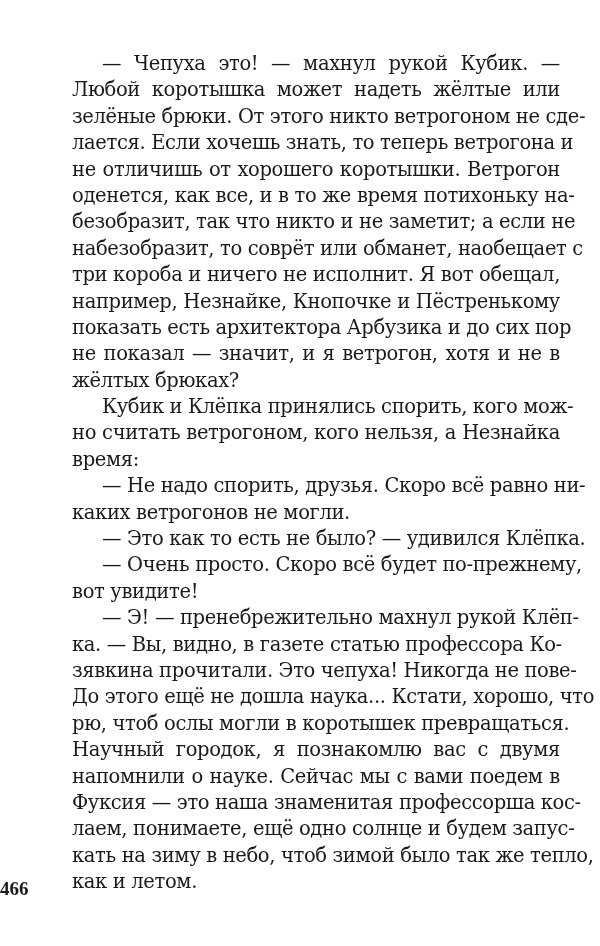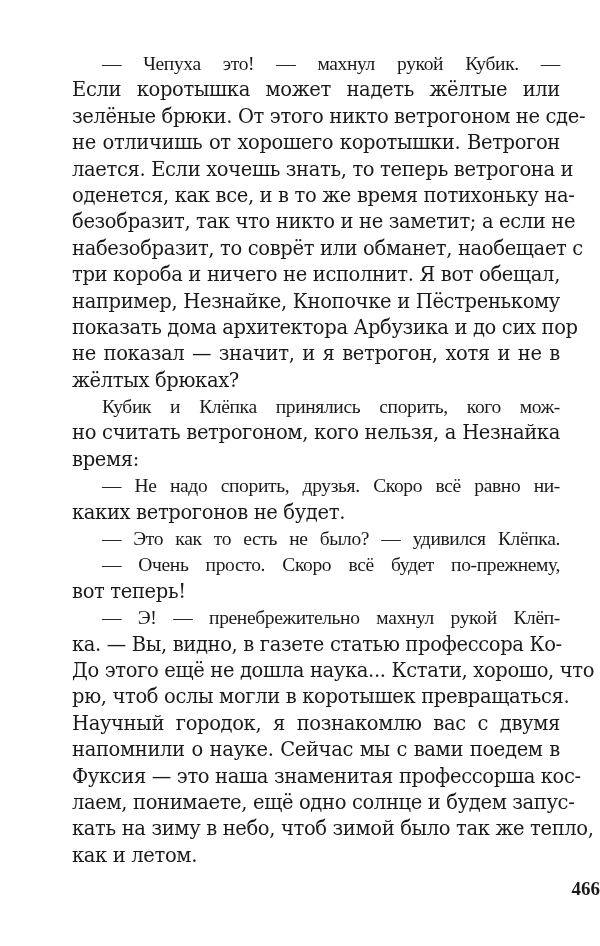--- a/index.html
+++ b/index.html
@@ -10,54 +10,55 @@
     .page {
       position: absolute; left: 72px; top: 51px; width: 488px;
       font-family: "DejaVu Serif", "Liberation Serif", serif;
       font-size: 19.5px; color: #1a1a1a;
     }
     .line {
       height: 26.4px; line-height: 26.4px; white-space: nowrap;
       text-align: justify; text-align-last: justify; overflow: visible;
       letter-spacing: -0.35px;
     }
-    .line.indent { padding-left: 30px; font-family: Liberation Serif, serif; }
+    .line.indent { padding-left: 30px; }
     .line.last { text-align-last: left; }
     .pagenum {
-      position: absolute; left: 0; width: 600px; top: 878px; text-align: right;
+      position: absolute; left: 0; width: 600px; top: 878px; text-align: left;
       font-family: "Liberation Serif", serif; font-weight: bold; font-size: 19px; color: #1a1a1a;
     }
   </style>
 </head>
 <body>
 
 <div class="page" id="page-body">
     <div class="line indent">— Чепуха это! — махнул рукой Кубик. —</div>
-    <div class="line">Если коротышка может надеть жёлтые или</div>
+    <div class="line">Любой коротышка может надеть жёлтые или</div>
     <div class="line">зелёные брюки. От этого никто ветрогоном не сде-</div>
+    <div class="line">лается. Если хочешь знать, то теперь ветрогона и</div>
     <div class="line">не отличишь от хорошего коротышки. Ветрогон</div>
-    <div class="line">лается. Если хочешь знать, то теперь ветрогона и</div>
     <div class="line">оденется, как все, и в то же время потихоньку на-</div>
     <div class="line">безобразит, так что никто и не заметит; а если не</div>
     <div class="line">набезобразит, то соврёт или обманет, наобещает с</div>
     <div class="line">три короба и ничего не исполнит. Я вот обещал,</div>
     <div class="line">например, Незнайке, Кнопочке и Пёстренькому</div>
-    <div class="line">показать дома архитектора Арбузика и до сих пор</div>
+    <div class="line">показать есть архитектора Арбузика и до сих пор</div>
     <div class="line">не показал — значит, и я ветрогон, хотя и не в</div>
     <div class="line last">жёлтых брюках?</div>
     <div class="line indent">Кубик и Клёпка принялись спорить, кого мож-</div>
     <div class="line">но считать ветрогоном, кого нельзя, а Незнайка</div>
     <div class="line last">время:</div>
     <div class="line indent">— Не надо спорить, друзья. Скоро всё равно ни-</div>
-    <div class="line last">каких ветрогонов не будет.</div>
+    <div class="line last">каких ветрогонов не могли.</div>
     <div class="line indent">— Это как то есть не было? — удивился Клёпка.</div>
     <div class="line indent">— Очень просто. Скоро всё будет по-прежнему,</div>
-    <div class="line last">вот теперь!</div>
+    <div class="line last">вот увидите!</div>
     <div class="line indent">— Э! — пренебрежительно махнул рукой Клёп-</div>
     <div class="line">ка. — Вы, видно, в газете статью профессора Ко-</div>
+    <div class="line">зявкина прочитали. Это чепуха! Никогда не пове-</div>
     <div class="line">До этого ещё не дошла наука... Кстати, хорошо, что</div>
     <div class="line">рю, чтоб ослы могли в коротышек превращаться.</div>
     <div class="line">Научный городок, я познакомлю вас с двумя</div>
     <div class="line">напомнили о науке. Сейчас мы с вами поедем в</div>
     <div class="line">Фуксия — это наша знаменитая профессорша кос-</div>
     <div class="line">лаем, понимаете, ещё одно солнце и будем запус-</div>
     <div class="line">кать на зиму в небо, чтоб зимой было так же тепло,</div>
     <div class="line last">как и летом.</div>
   </div>
 <div class="pagenum">466</div>

